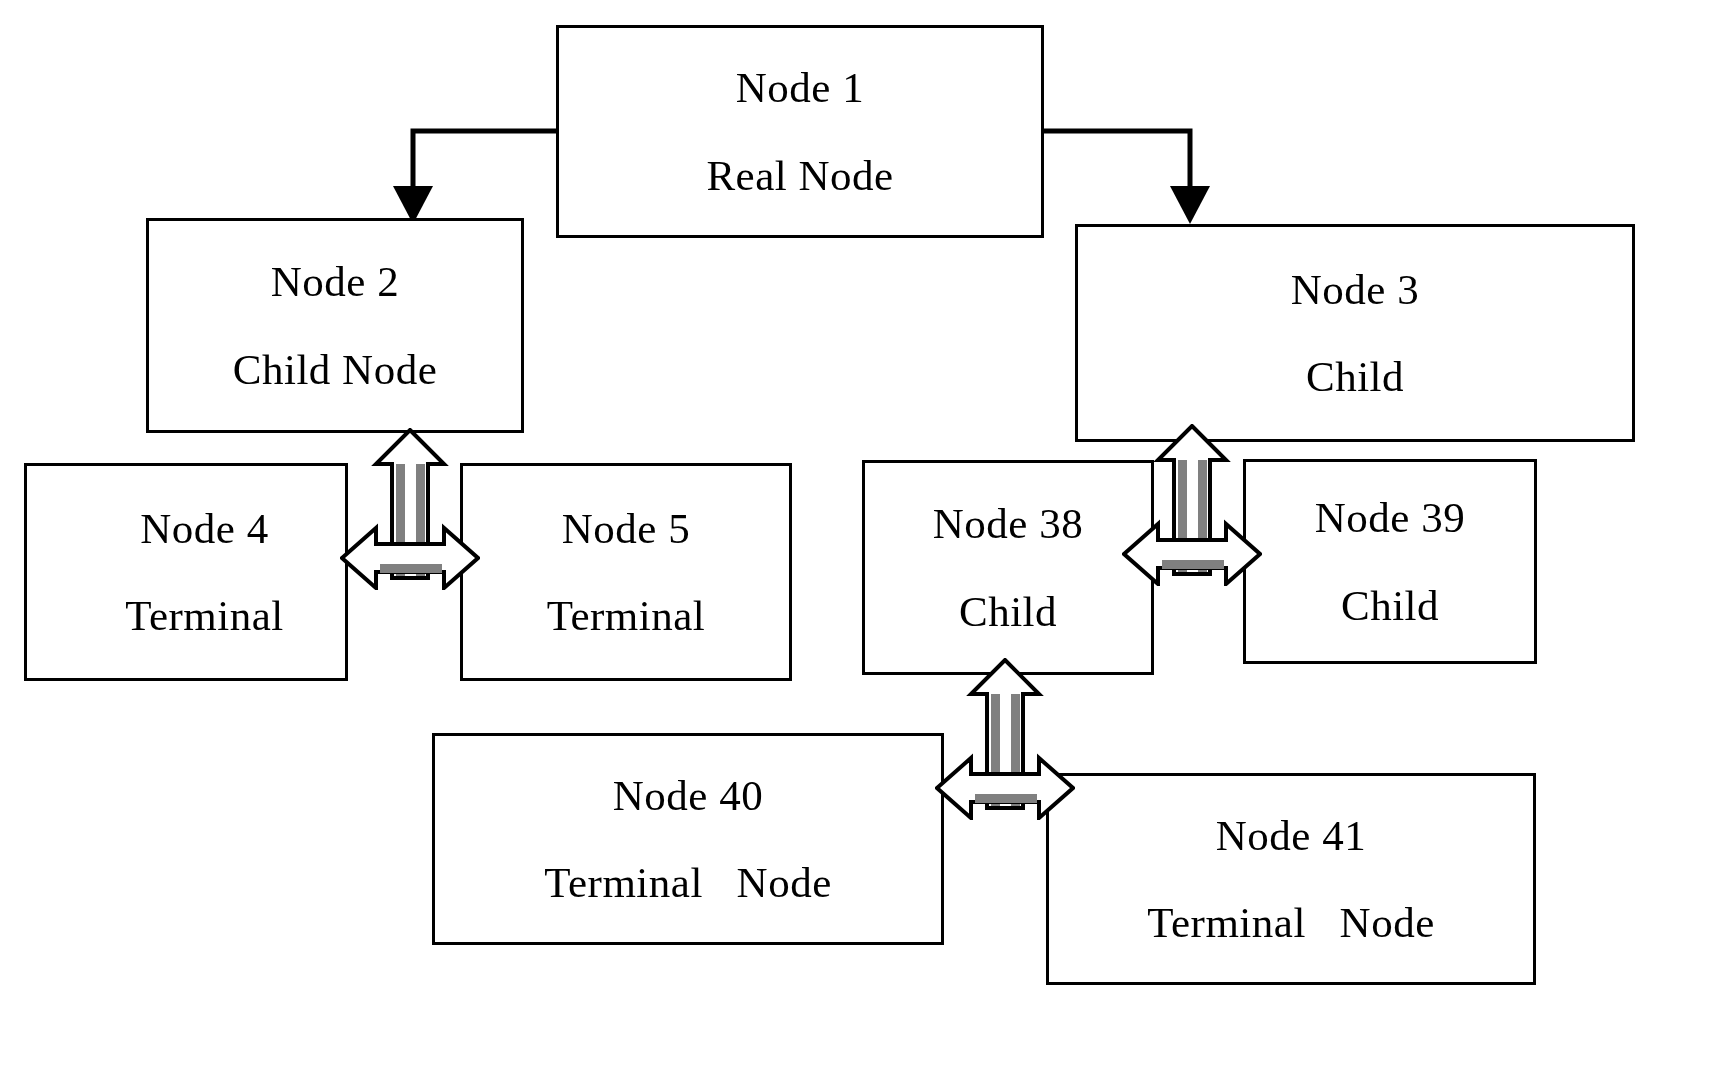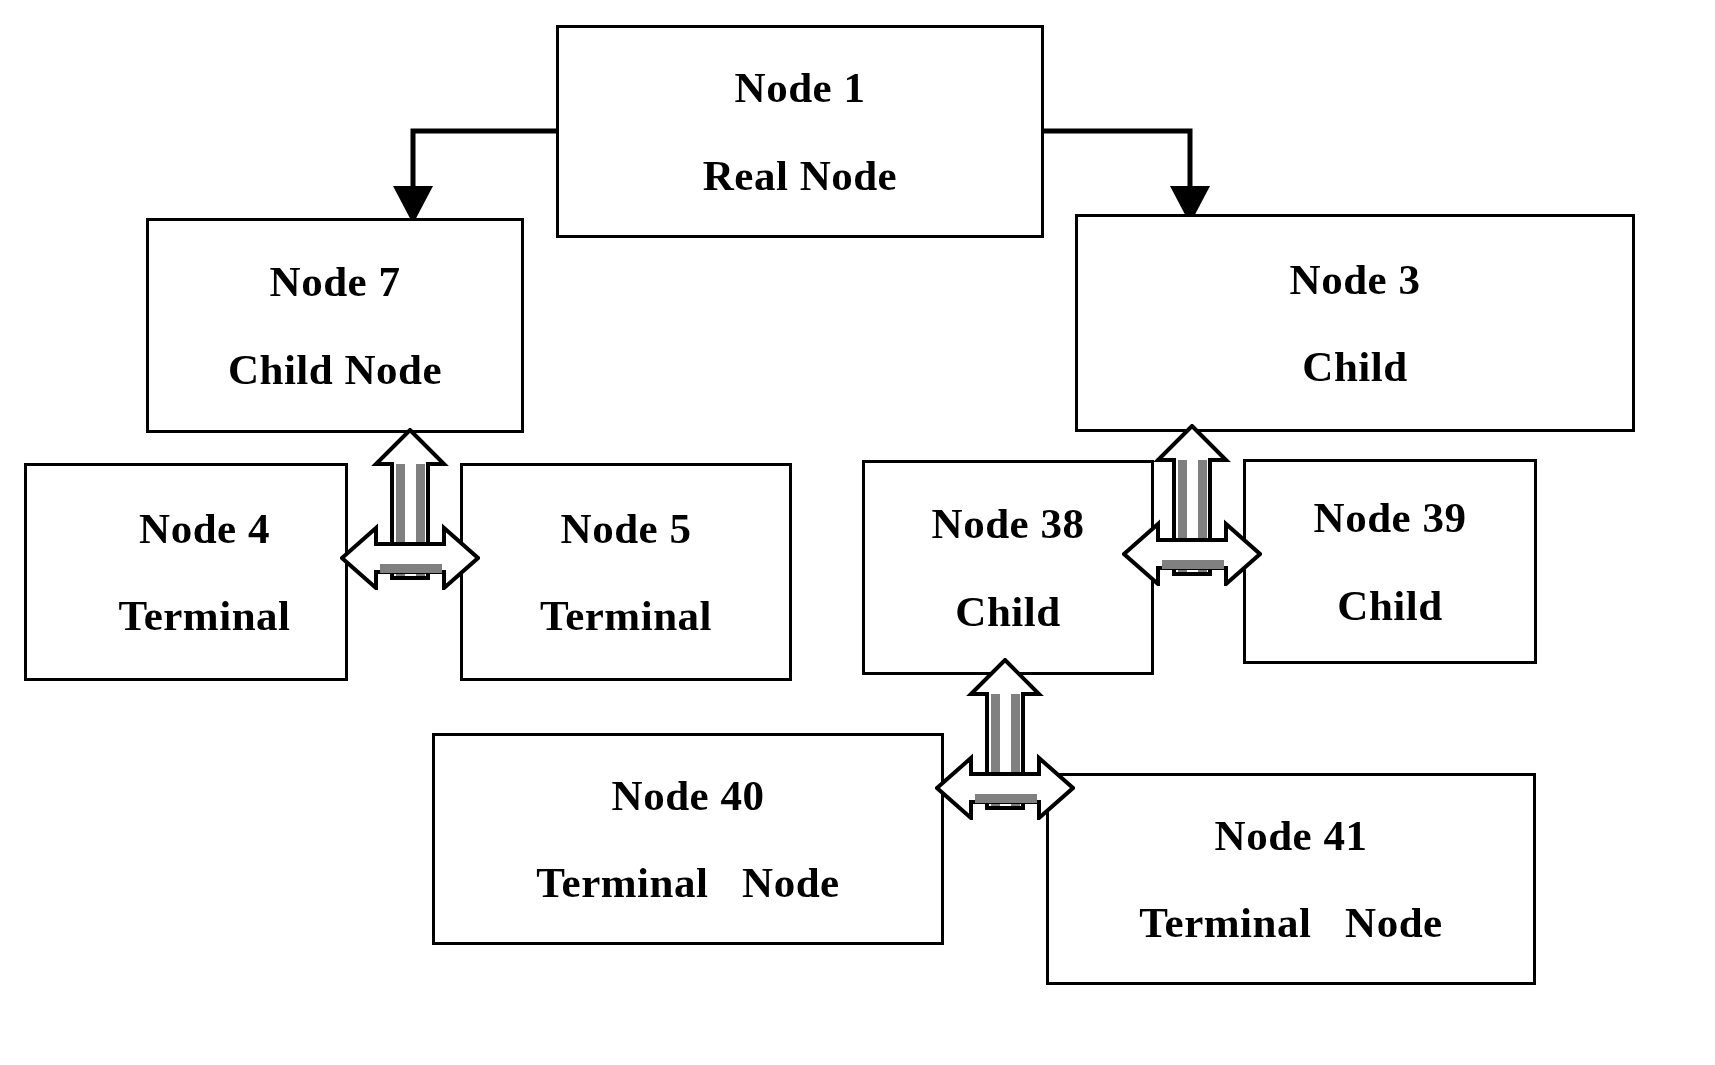--- a/index.html
+++ b/index.html
@@ -22,21 +22,21 @@
     position: absolute;
     box-sizing: border-box;
     border: 3px solid #000000;
     background: #ffffff;
     display: flex;
     flex-direction: column;
     align-items: center;
     justify-content: center;
     text-align: center;
     color: #000000;
-    font-weight: bold;
+    font-weight: normal;
     z-index: 5;
   }
   .node-title {
     font-size: 43px;
     line-height: 1.05;
     letter-spacing: 0.5px;
     white-space: pre;
   }
   .node-sub {
     font-size: 43px;
@@ -77,25 +77,25 @@
       <polygon points="1170,186 1210,186 1190,224" fill="#000000"></polygon>
     </g>
   </svg>
 
   <div class="node-box" style="left:556px; top:25px; width:488px; height:213px;">
     <div class="node-title">Node 1</div>
     <div class="node-sub">Real Node</div>
   </div>
 
   <div class="node-box" style="left:146px; top:218px; width:378px; height:215px;">
-    <div class="node-title">Node 7</div>
+    <div class="node-title">Node 2</div>
     <div class="node-sub">Child Node</div>
   </div>
 
-  <div class="node-box" style="left:1075px; top:214px; width:560px; height:218px;">
+  <div class="node-box" style="left:1075px; top:224px; width:560px; height:218px;">
     <div class="node-title">Node 3</div>
     <div class="node-sub">Child</div>
   </div>
 
   <div class="node-box" style="left:24px; top:463px; width:324px; height:218px;padding-left:37px;">
     <div class="node-title">Node 4</div>
     <div class="node-sub">Terminal</div>
   </div>
 
   <div class="node-box" style="left:460px; top:463px; width:332px; height:218px;">

